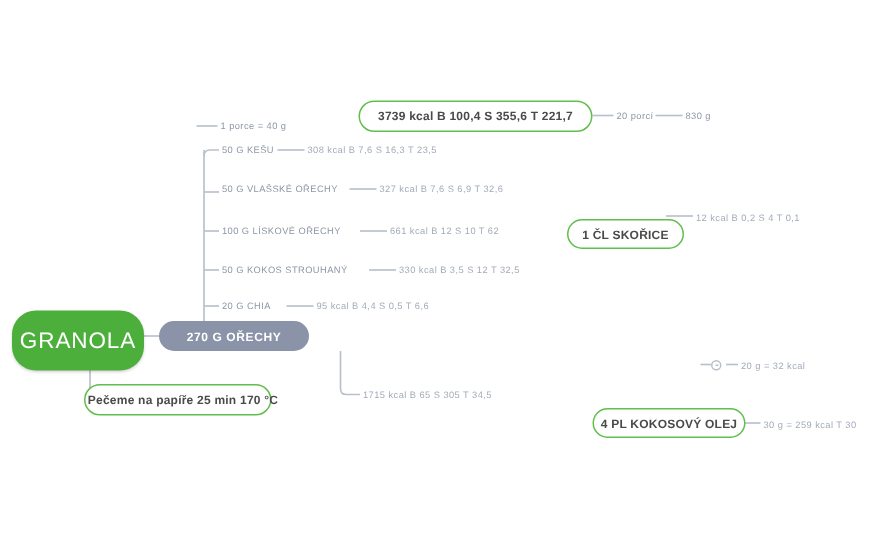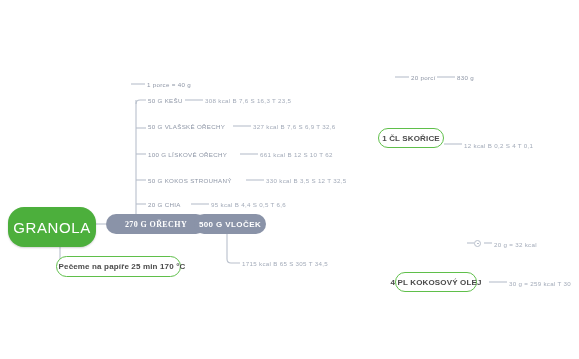--- a/index.html
+++ b/index.html
@@ -149,42 +149,42 @@
       <path d="M484,243 L492,243"></path>
 
       <path d="M489,282 L507,282"></path>
     </g>
   </svg>
 
   <div class="pill pill-root" style="left:8px; top:207px; width:88px; height:40px;">
     <span>GRANOLA</span>
   </div>
 
-  <div class="pill pill-gray" style="left:106px; top:214px; width:100px; height:20px;font-family:Liberation Serif, serif;">
+  <div class="pill pill-gray" style="left:106px; top:214px; width:100px; height:20px;">
     <span>270 G OŘECHY</span>
   </div>
 
-  <div class="pill pill-gray" style="left:194px; top:214px; width:72px; height:20px;">
-    <span>500 G VLOČEK</span>
-  </div>
 
   <div class="lab lab-title" style="left:147px; top:80px;">1 porce = 40 g</div>
 
+  <div class="pill pill-outline" style="left:239px; top:67px; width:156px; height:21px;">
+    <span>3739 kcal   B 100,4   S 355,6   T 221,7</span>
+  </div>
   <div class="lab lab-title" style="left:411px; top:73px;">20 porcí</div>
   <div class="lab lab-title" style="left:457px; top:73px;">830 g</div>
 
-  <div class="pill pill-outline" style="left:378px; top:128px; width:66px; height:20px;">
+  <div class="pill pill-outline" style="left:378px; top:146px; width:78px; height:20px;">
     <span>1 ČL SKOŘICE</span>
   </div>
   <div class="lab lab-val" style="left:464px; top:141px;">12 kcal  B 0,2  S 4  T 0,1</div>
 
   <div class="handle" style="left:474px; top:239.5px;"></div>
   <div class="lab lab-val" style="left:494px; top:240px;">20 g = 32 kcal</div>
 
-  <div class="pill pill-outline" style="left:395px; top:272px; width:82px; height:20px;">
+  <div class="pill pill-outline" style="left:395px; top:272px; width:102px; height:20px;">
     <span>4 PL KOKOSOVÝ OLEJ</span>
   </div>
   <div class="lab lab-val" style="left:509px; top:279px;">30 g = 259 kcal  T 30</div>
 
   <div class="pill pill-outline" style="left:56px; top:256px; width:125px; height:21px;padding-left:7px;">
     <span>Pečeme na papíře 25 min 170 °C</span>
   </div>
 
   <div class="lab lab-title" style="left:148px; top:96px;">50 G KEŠU</div>
   <div class="lab lab-val" style="left:205px; top:96px;">308 kcal   B 7,6   S 16,3   T 23,5</div>

